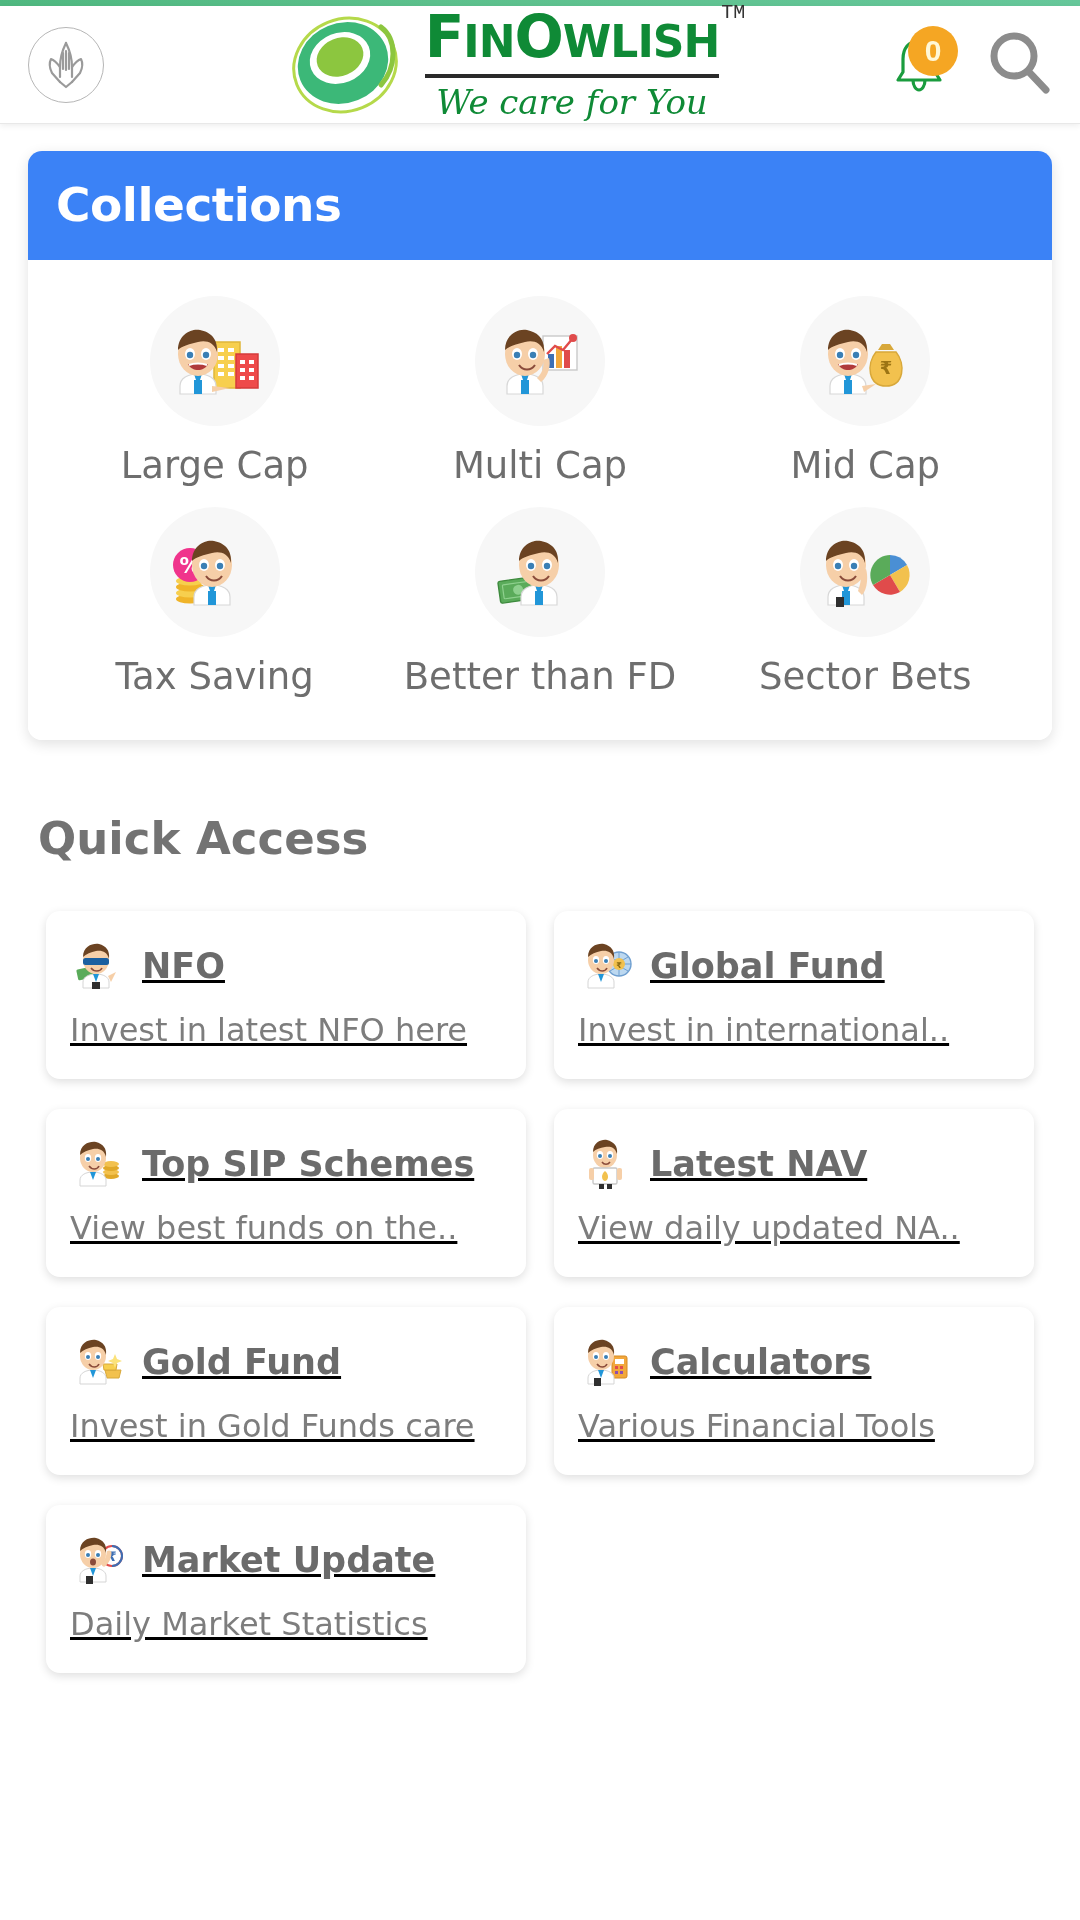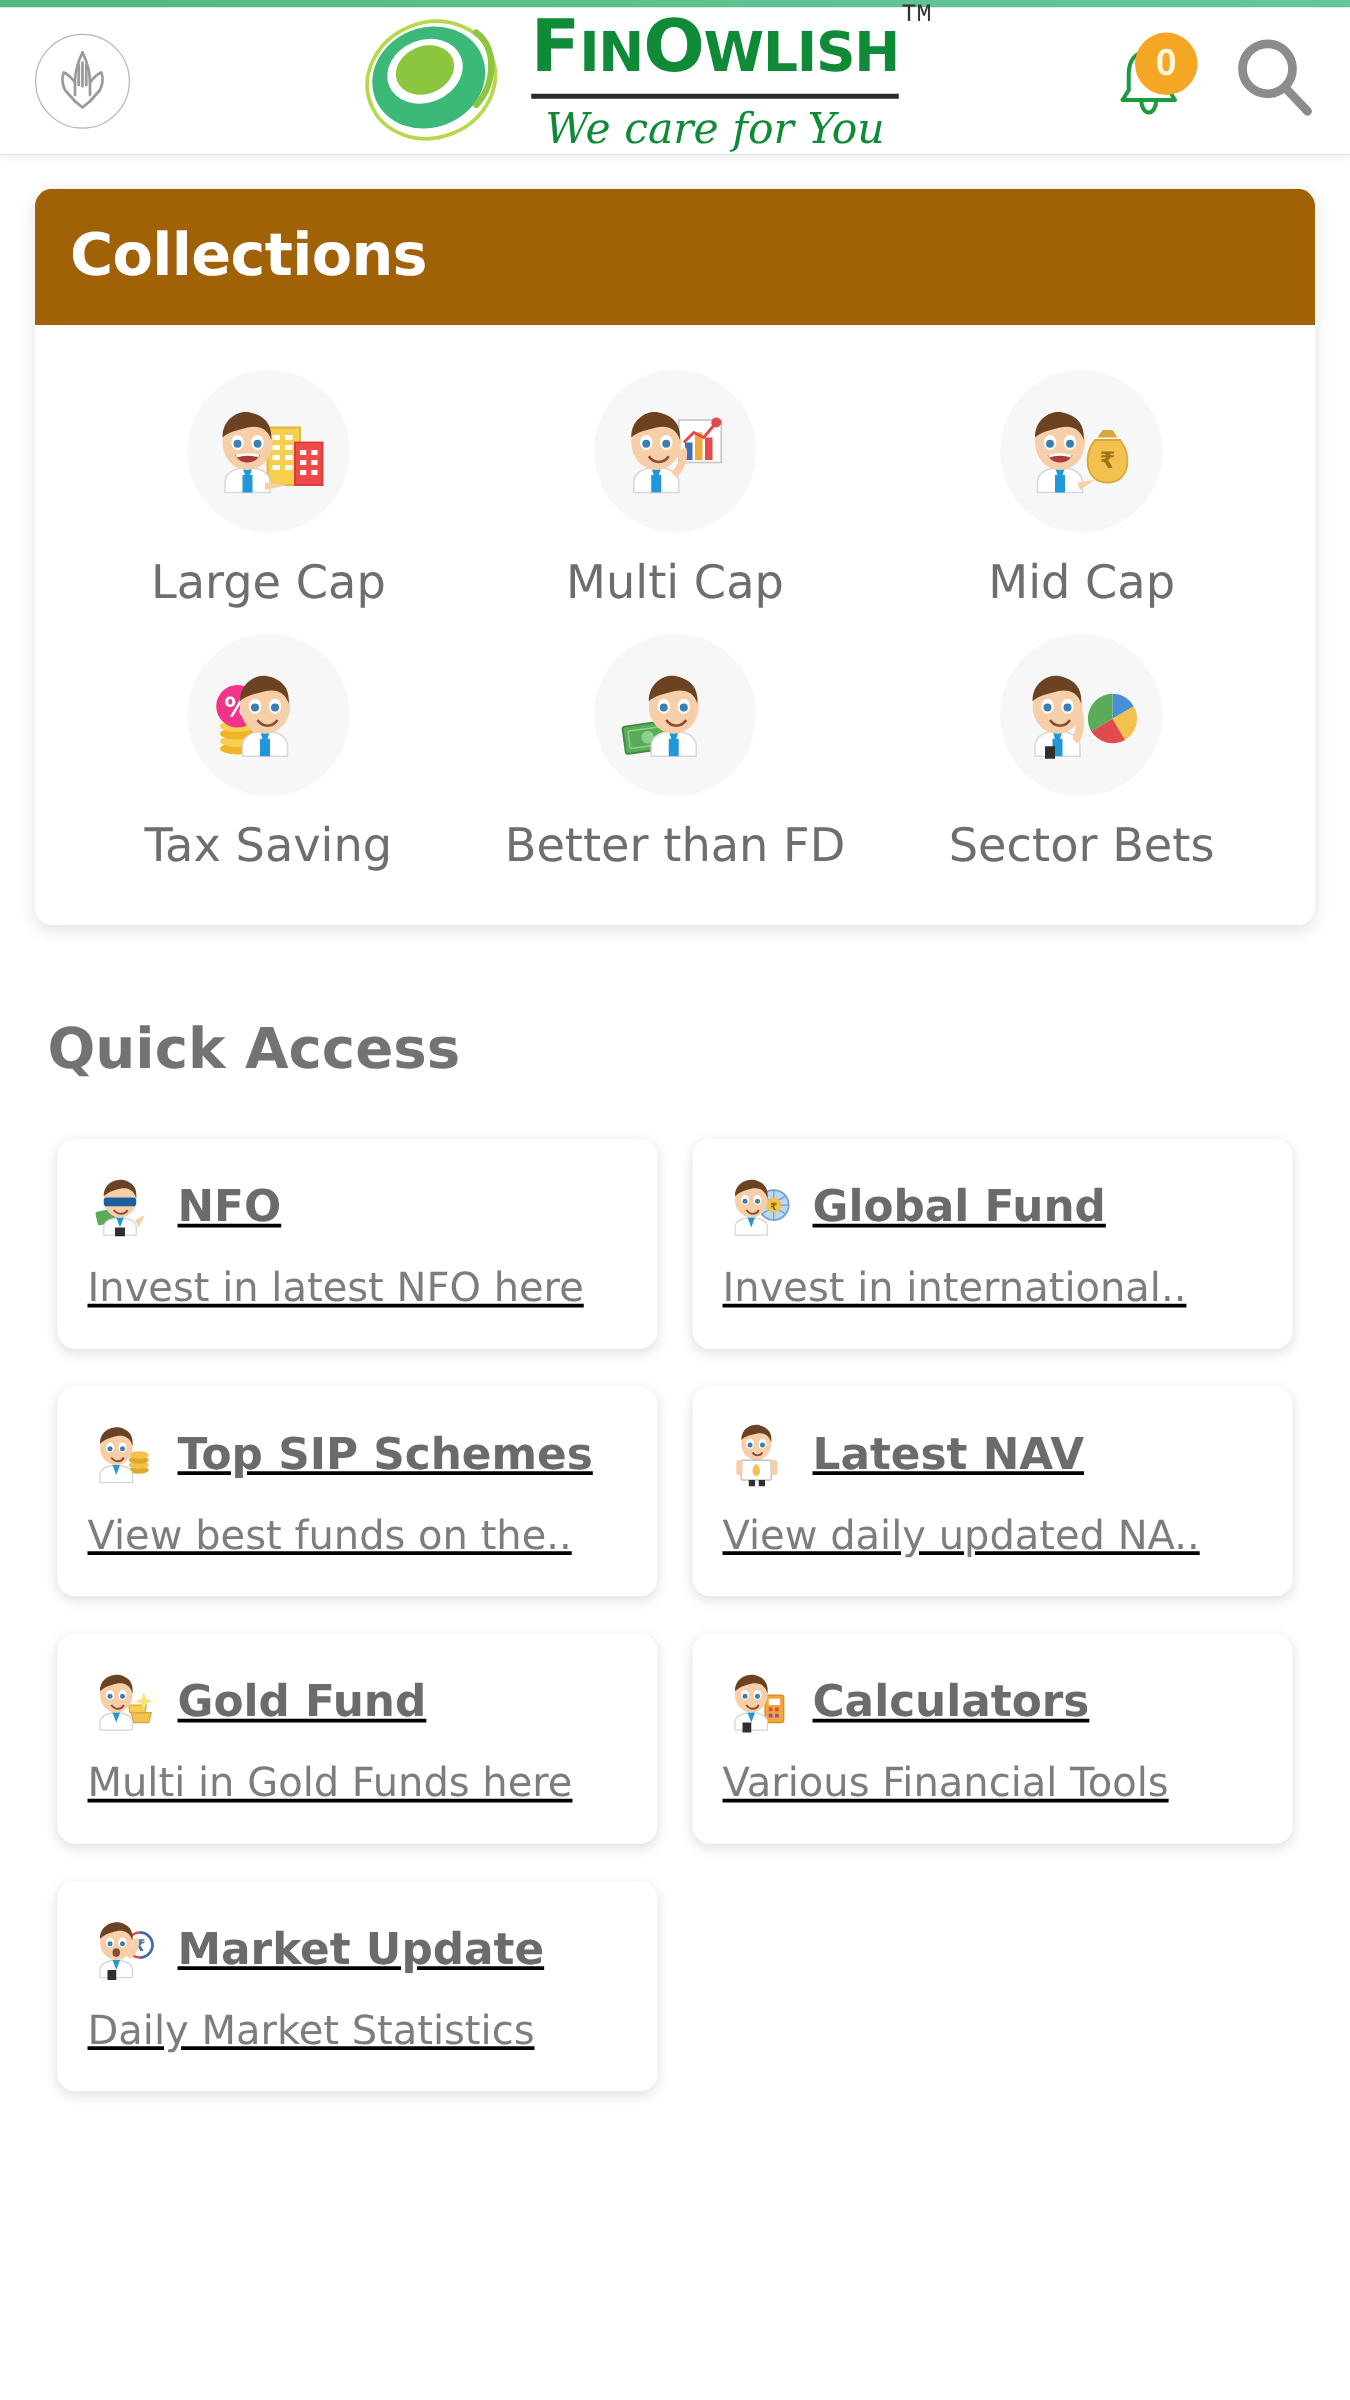--- a/index.html
+++ b/index.html
@@ -109,21 +109,21 @@
 
   
   .collections-card {
     margin: 27px 28px 0 28px;
     border-radius: 14px;
     background: #ffffff;
     box-shadow: 0 4px 14px rgba(0,0,0,0.12);
     overflow: hidden;
   }
   .collections-head {
-    background: #a16207;
+    background: #3b82f6;
     padding: 26px 28px 28px 28px;
   }
   .collections-head h2 {
     color: #ffffff;
     font-size: 47px;
     font-weight: bold;
     font-family: "DejaVu Sans", sans-serif;
     letter-spacing: -0.5px;
   }
   .collections-body {
@@ -546,21 +546,21 @@
             <path d="M9 19 C9 8 19 5 25 6 C32 8 36 12 35 21 C33 13 27 12 22 13 C17 14 12 16 9 19 Z" fill="#6b4322"></path>
             <ellipse cx="17" cy="22" rx="3.2" ry="4" fill="#fff"></ellipse>
               <circle cx="17" cy="23" r="2" fill="#3a7fb5"></circle>
             <ellipse cx="27" cy="22" rx="3.2" ry="4" fill="#fff"></ellipse>
               <circle cx="27" cy="23" r="2" fill="#3a7fb5"></circle>
             <path d="M18 30 C21 34 26 34 28 30" stroke="#8a4b3a" stroke-width="1.6" fill="none"></path>
           </svg>
         </span>
         <span class="qa-name">Gold Fund</span>
       </div>
-      <div class="qa-desc">Multi in Gold Funds here</div>
+      <div class="qa-desc">Invest in Gold Funds care</div>
     </div>
 
     <div class="qa-card">
       <div class="qa-top">
         <span class="qa-ic">
           <svg width="56" height="56" viewBox="0 0 56 56">
             <rect x="33" y="22" width="15" height="22" rx="2" fill="#f2a73b" stroke="#d68a22" stroke-width="1"></rect>
             <rect x="36" y="25" width="9" height="5" fill="#ffffff"></rect>
             <rect x="36" y="32" width="3" height="3" fill="#e04b4b"></rect>
               <rect x="41" y="32" width="3" height="3" fill="#e04b4b"></rect>

